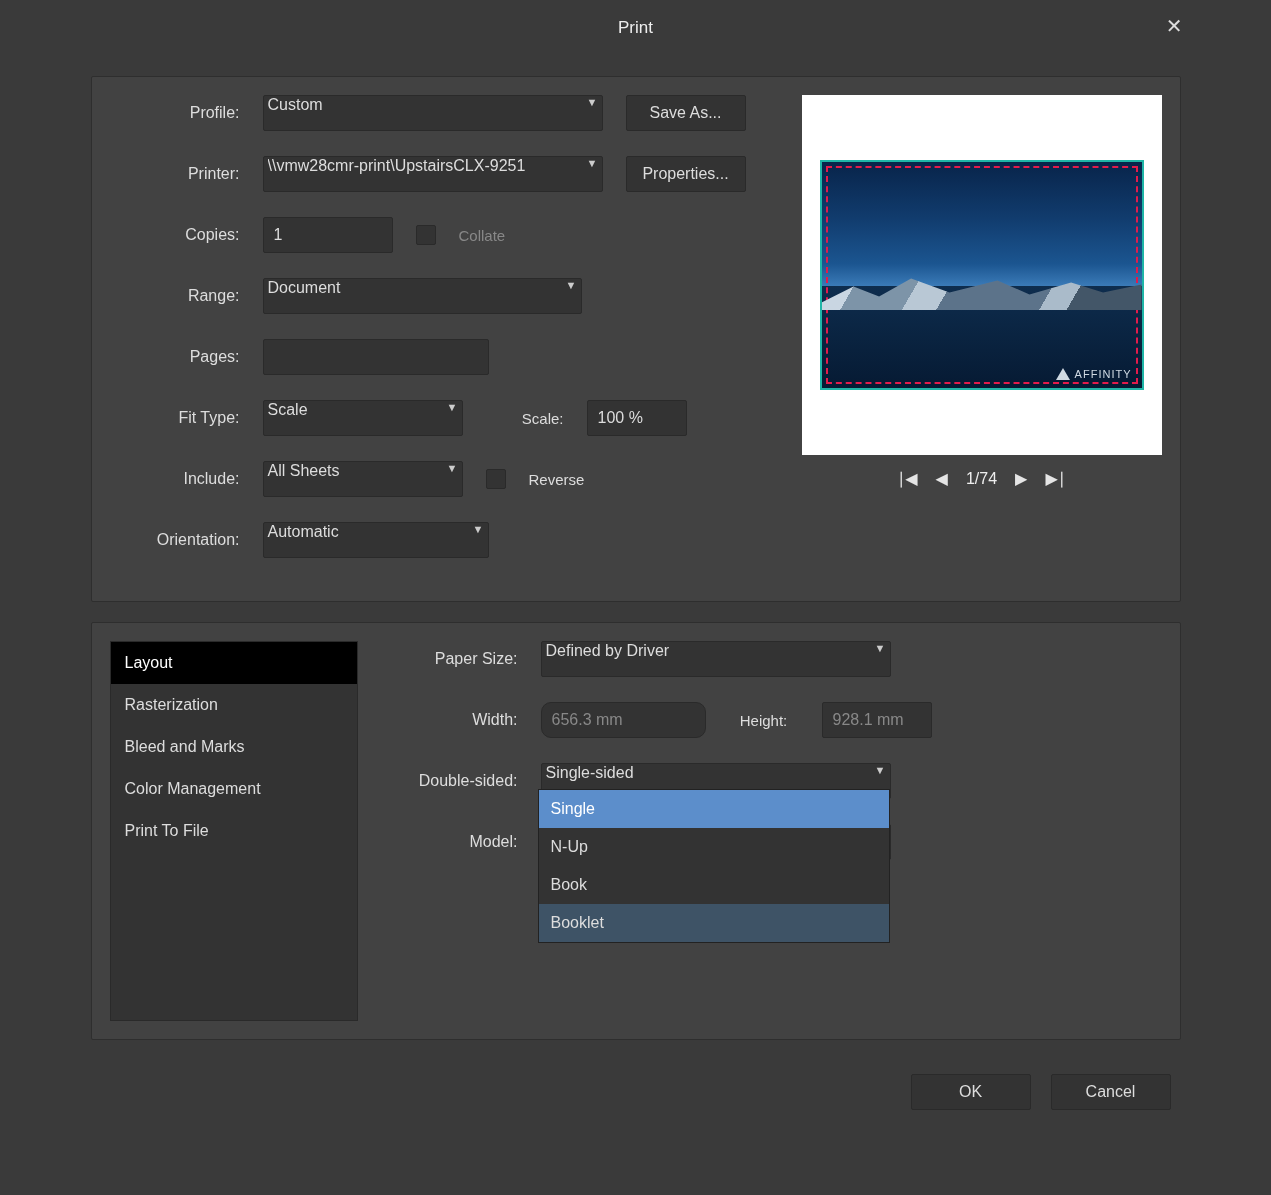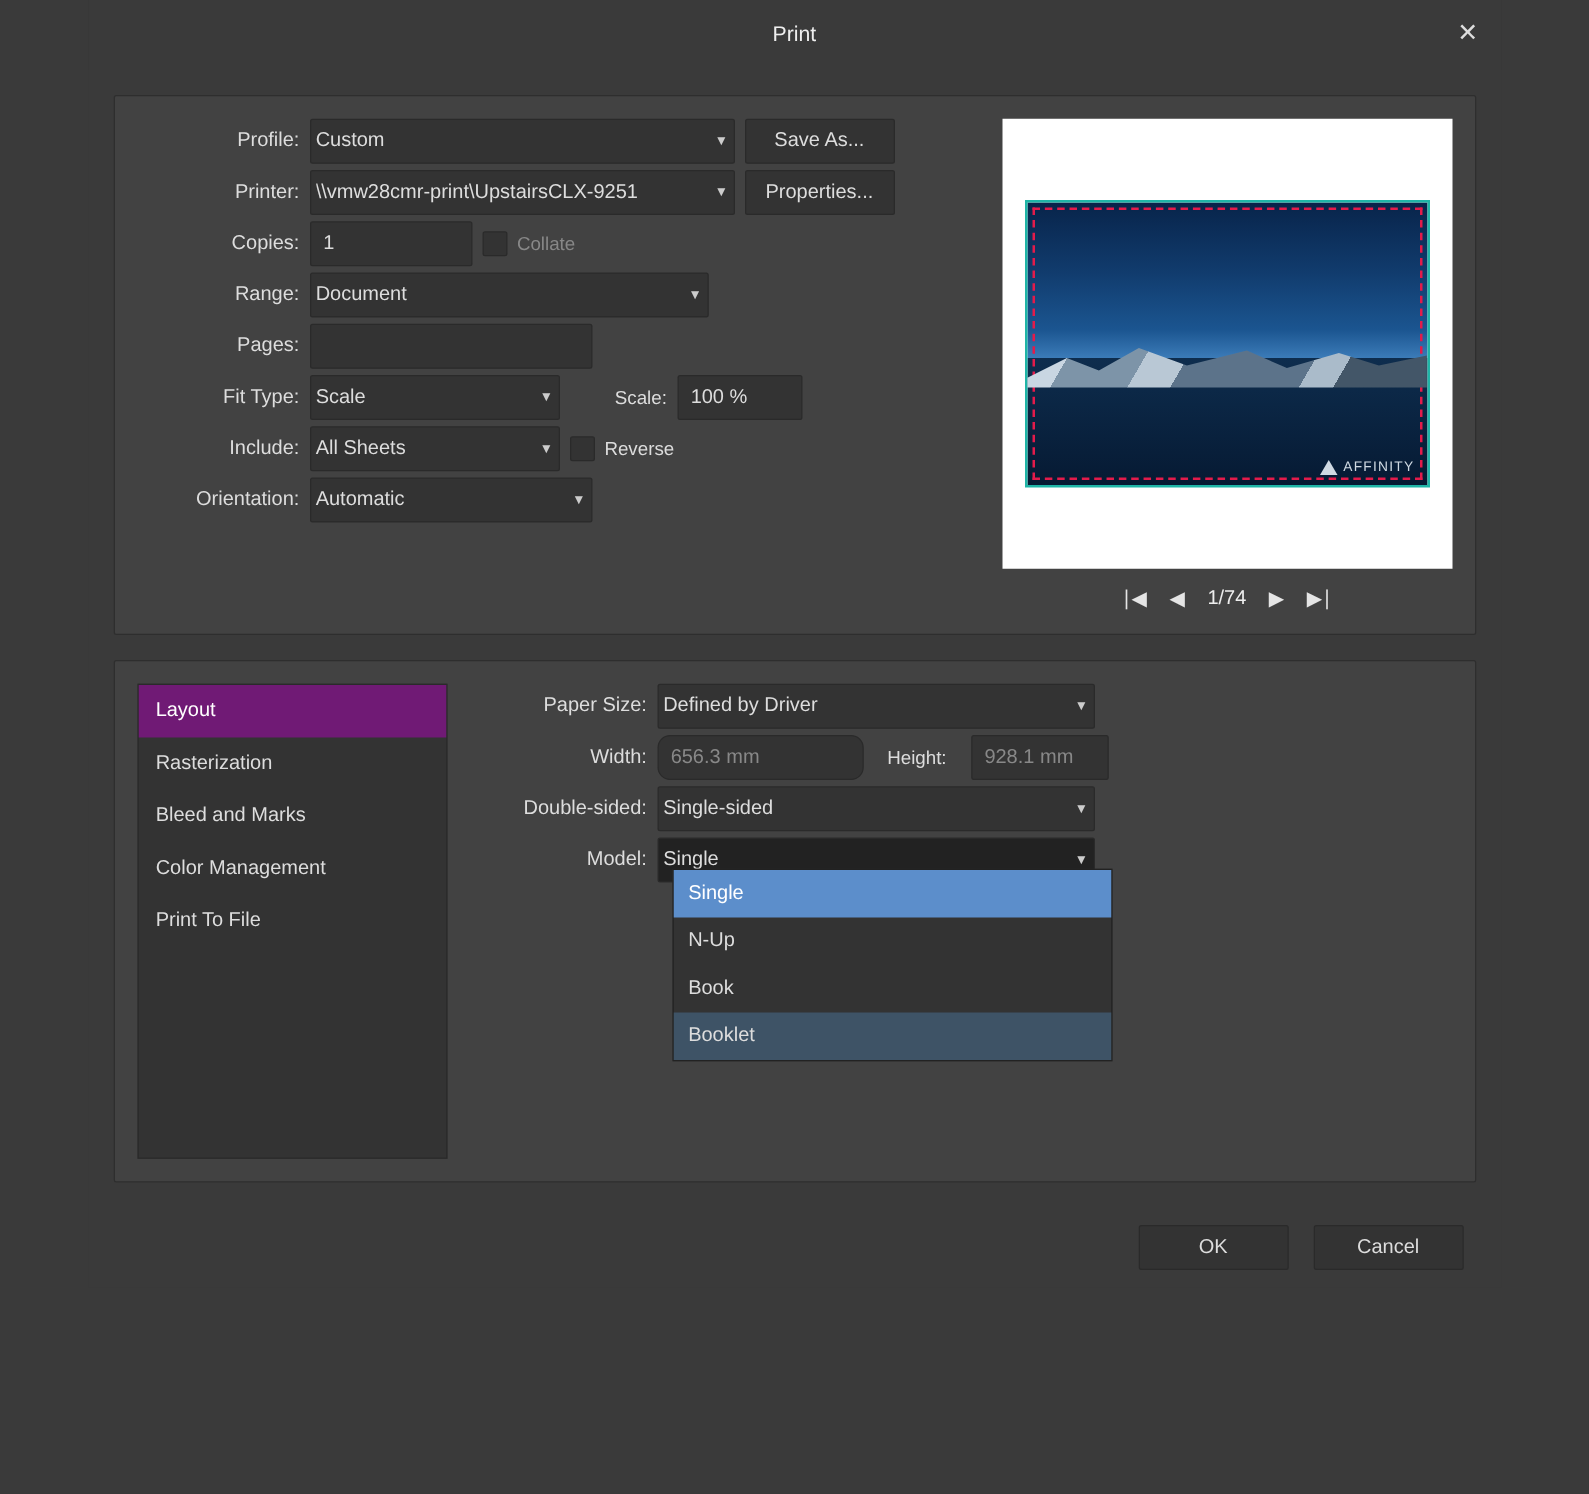--- a/index.html
+++ b/index.html
@@ -3,24 +3,24 @@
 <meta charset="utf-8">
 <style>
   html,body{margin:0;padding:0;background:#3a3a3a;font-family:"Segoe UI",Arial,sans-serif;color:#ddd;font-size:15px}
   .dialog{width:1130px;margin:0 auto;background:#3a3a3a}
   .titlebar{height:56px;display:flex;align-items:center;justify-content:center;position:relative;background:#3a3a3a}
   .titlebar .title{font-size:17px;color:#eee}
   .titlebar .close{position:absolute;right:18px;top:14px;font-size:20px;color:#ddd;cursor:pointer}
   .panel{background:#424242;border:1px solid #2e2e2e;border-radius:2px;margin:20px;padding:18px}
   .top-panel{display:flex;gap:30px}
   .form-col{flex:1}
-  .row{display:flex;align-items:center;gap:8px;margin-bottom:5px}
+  .row{display:flex;align-items:center;gap:23px;margin-bottom:25px}
   .label{width:130px;text-align:right;color:#ddd;font-size:16px}
   .select,.input,.btn{background:#333;border:1px solid #2a2a2a;color:#ddd;height:36px;border-radius:2px;font-size:16px;box-sizing:border-box}
-  .select{display:flex;align-items:center;padding:0 4px;position:relative;cursor:pointer}
+  .select{display:flex;padding:0 4px;position:relative;cursor:pointer}
   .select .caret{margin-left:auto;font-size:11px;color:#ccc}
   .input{padding:0 10px}
   .btn{padding:0 18px;display:flex;align-items:center;justify-content:center;cursor:pointer;white-space:nowrap}
   .checkbox{width:18px;height:18px;background:#333;border:1px solid #2a2a2a;border-radius:2px;display:inline-block}
   .muted{color:#888}
   .w340{width:340px}
   .w130{width:130px}
   .w200{width:200px}
   .w120{width:120px}
   .preview-col{width:360px}
@@ -31,21 +31,21 @@
   .mountains{position:absolute;left:0;right:0;top:48%;height:40px;
     background:linear-gradient(120deg,#c9d6e2 0 12%,#7d94a8 12% 30%,#b9c8d5 30% 40%,#5c738a 40% 70%,#aabbca 70% 78%,#435668 78% 100%);
     clip-path:polygon(0 80%,10% 40%,18% 65%,28% 20%,40% 55%,55% 25%,65% 60%,78% 30%,88% 55%,100% 35%,100% 100%,0 100%)}
   .affinity-mark{position:absolute;right:10px;bottom:8px;color:#cfd9e2;font-size:11px;letter-spacing:1px;display:flex;align-items:center;gap:5px}
   .affinity-mark .tri{width:0;height:0;border-left:7px solid transparent;border-right:7px solid transparent;border-bottom:12px solid #cfd9e2}
   .pager{display:flex;align-items:center;justify-content:center;gap:18px;margin-top:14px;color:#eee;font-size:16px}
   .pager .nav{cursor:pointer;color:#e5e5e5}
   .bottom-panel{display:flex;gap:40px;min-height:380px}
   .sidebar{width:246px;background:#333;border:1px solid #2a2a2a}
   .side-item{padding:12px 14px;font-size:16px;cursor:pointer}
-  .side-item.active{background:#701a75;color:#fff}
+  .side-item.active{background:#000000;color:#fff}
   .settings{flex:1;position:relative}
   .settings .row .label{width:120px}
   .settings .select,.settings .input{width:350px}
   .settings .half{width:165px}
   .dropdown{position:absolute;left:140px;top:148px;width:350px;background:#333;border:1px solid #222;z-index:10}
   .dd-item{padding:10px 12px;font-size:16px;cursor:pointer}
   .dd-item.selected{background:#5c8ecb;color:#fff}
   .dd-item.hover{background:#3e5366}
   .footer{display:flex;justify-content:flex-end;gap:20px;padding:14px 30px}
   .footer .btn{width:120px;justify-content:center}

